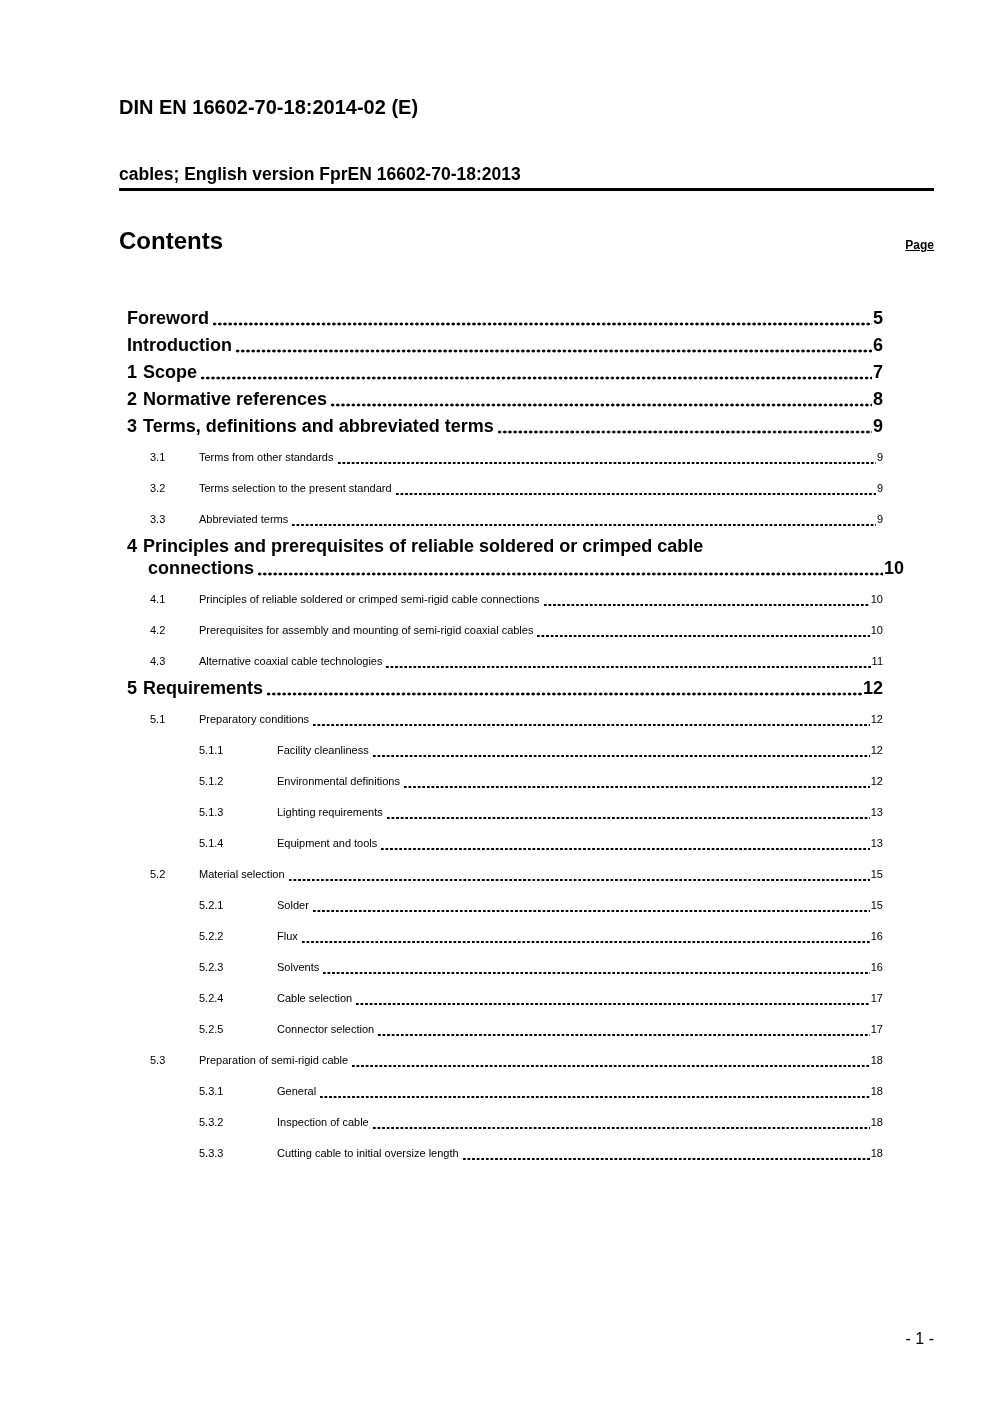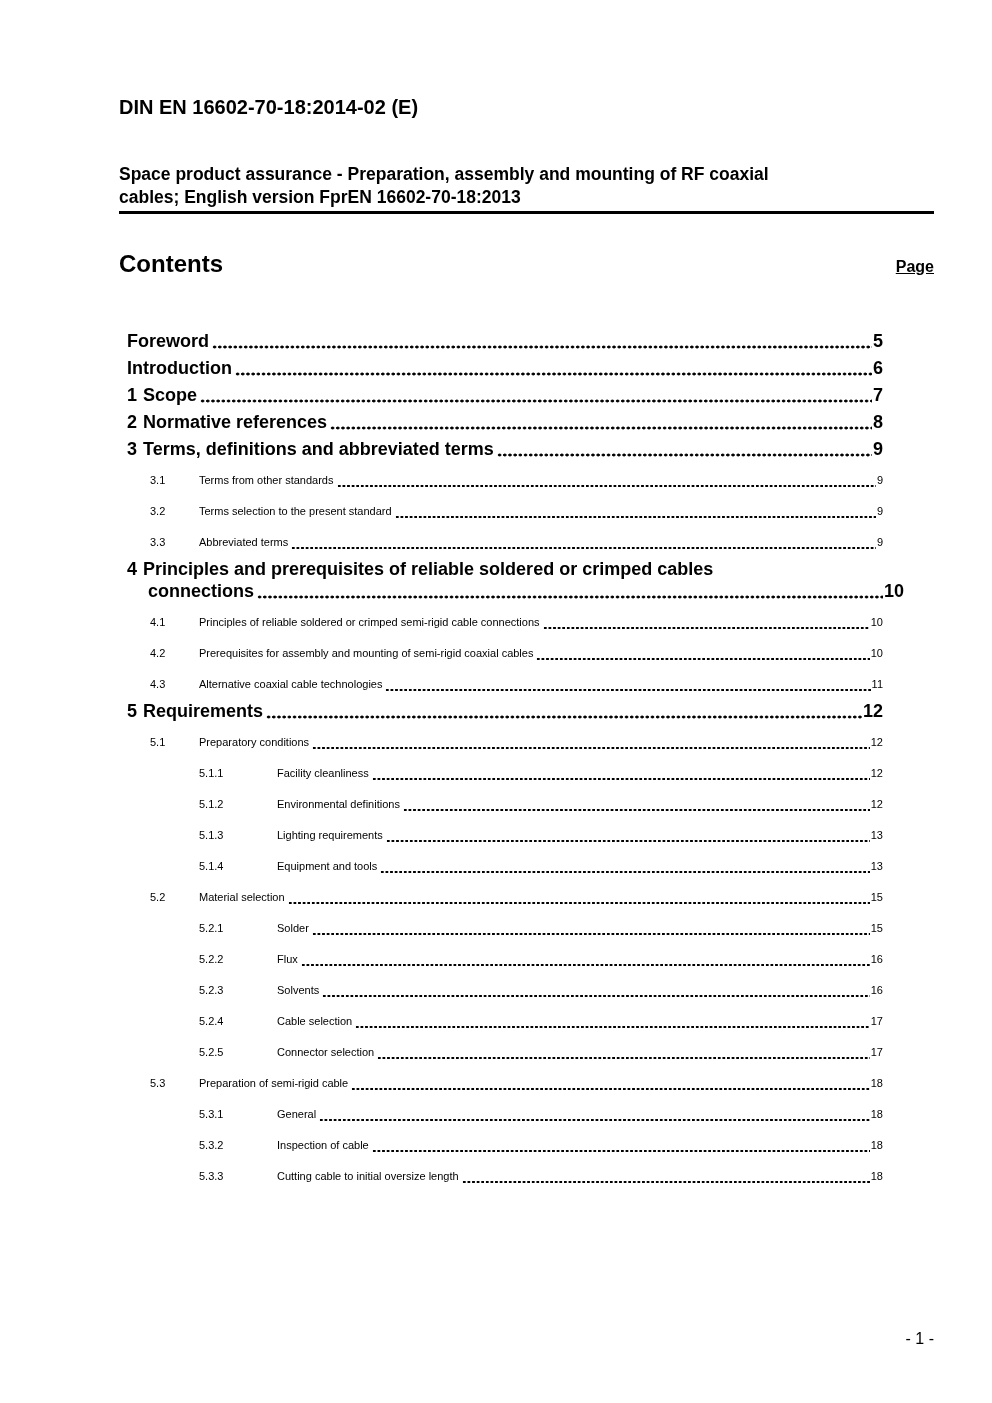--- a/index.html
+++ b/index.html
@@ -32,21 +32,21 @@
     border-bottom: 3px solid #000;
     padding-bottom: 2px;
   }
   .contents-row {
     display: flex;
     justify-content: space-between;
     align-items: baseline;
     margin-top: 38px;
   }
   .contents-heading { margin: 0; font-size: 24px; font-weight: bold; line-height: 24px; }
-  .page-label { font-size: 16px; font-weight: bold; text-decoration: underline; }
+  .page-label { font-size: 12px; font-weight: bold; text-decoration: underline; }
 
   .toc { margin-left: 8px; width: 756px; margin-top: 54px; }
   .entry .line { display: flex; align-items: flex-end; width: 100%; }
   .entry .num  { flex: 0 0 auto; }
   .entry .title { flex: 0 1 auto; white-space: nowrap; }
   .lvl1 { font-size: 18px; font-weight: bold; line-height: 22px; margin-top: 5px; }
   .toc .entry:first-child { margin-top: 8px; }
   .lvl2, .lvl3 { font-size: 11px; font-weight: normal; line-height: 21px; margin-top: 10px; }
   .lvl1 .num { width: 16px; }
   .lvl2 { padding-left: 23px; }
@@ -81,21 +81,20 @@
     line-height: 18px;
   }
 </style>
 </head>
 <body>
 
 <div class="content">
   <h1 class="doc-title">DIN EN 16602-70-18:2014-02 (E)</h1>
 
   <div class="subtitle">
-    <div>Space product assurance - Preparation, assembly and mounting of RF coaxial</div>
     <div>cables; English version FprEN 16602-70-18:2013</div>
   </div>
 
   <div class="contents-row">
     <h2 class="contents-heading">Contents</h2>
     <span class="page-label">Page</span>
   </div>
 
   <nav class="toc" id="toc">
       <div class="entry lvl1">
@@ -156,21 +155,21 @@
         <div class="line">
           <span class="num">3.3</span>
           <span class="title">Abbreviated terms</span>
           <span class="leader"></span>
           <span class="page-num">9</span>
         </div>
       </div>
       <div class="entry lvl1">
         <div class="line">
           <span class="num">4</span>
-          <span class="title">Principles and prerequisites of reliable soldered or crimped cables</span>
+          <span class="title">Principles and prerequisites of reliable soldered or crimped cable</span>
         </div>
         <div class="line wrap-line">
           <span class="title">connections</span>
           <span class="leader"></span>
           <span class="page-num">10</span>
         </div>
       </div>
       <div class="entry lvl2">
         <div class="line">
           <span class="num">4.1</span>

